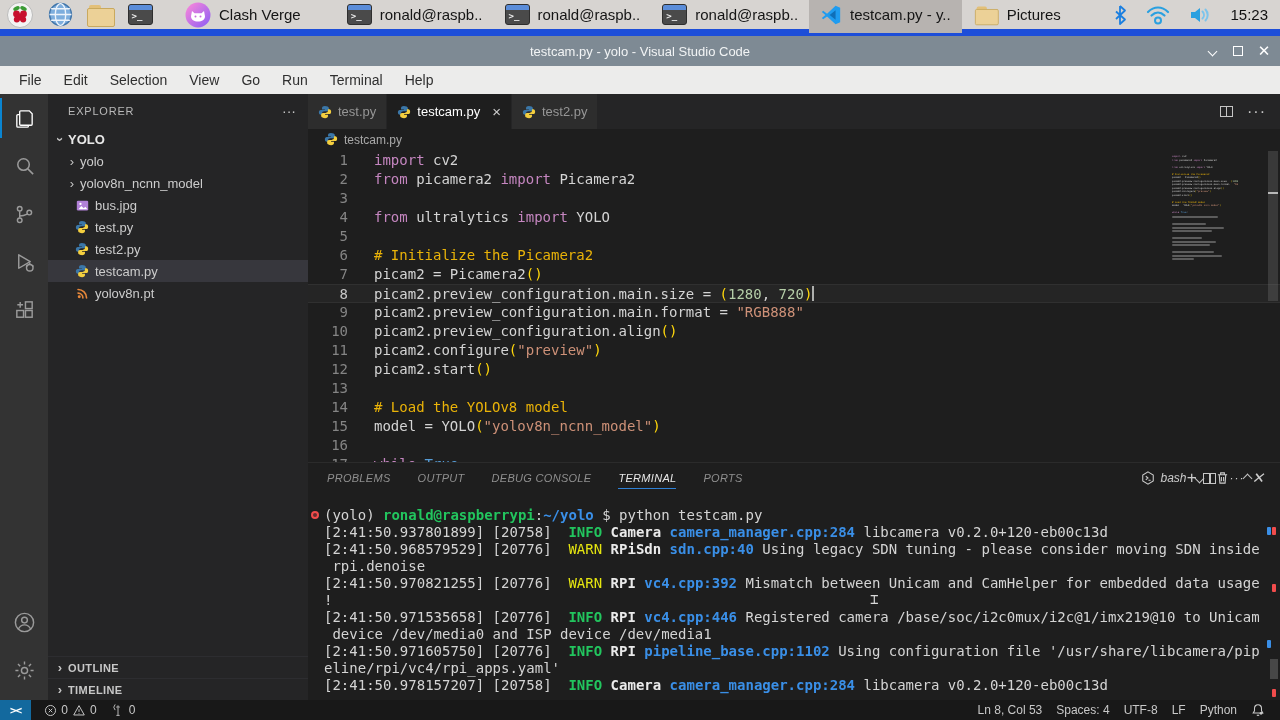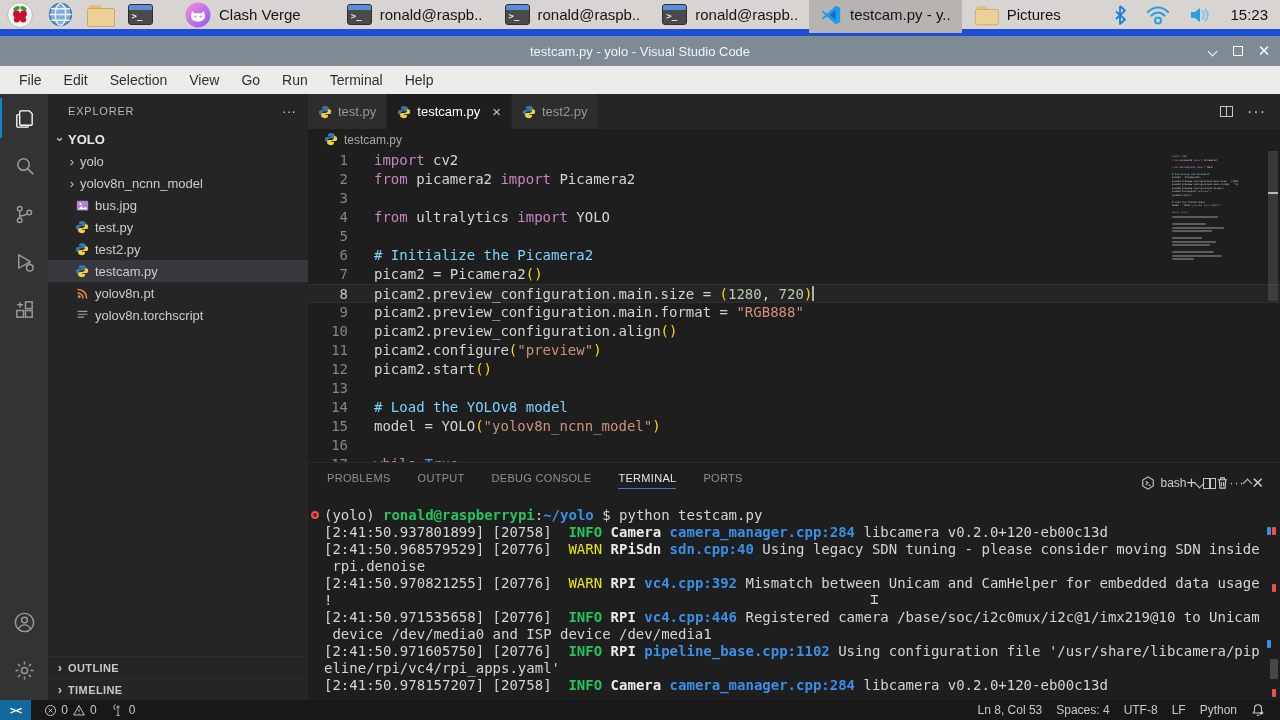--- a/index.html
+++ b/index.html
@@ -80,35 +80,35 @@
   #breadcrumb { position:absolute; top:35px; left:0; width:972px; height:22px; background:#1e1e1e;
     display:flex; align-items:center; padding-left:16px; gap:6px; color:#a9a9a9; font-size:12px; }
 
   
   #code-area { position:absolute; top:57px; left:0; width:972px; height:311px; background:#1e1e1e; overflow:hidden; }
   .code-line { height:19px; line-height:19px; font:14px/19px "DejaVu Sans Mono", monospace; white-space:pre;
     position:relative; padding-left:66px; }
   .code-line .ln { position:absolute; left:0; top:0; width:40px; text-align:right; color:#858585; }
   .code-line.current { background:rgba(255,255,255,0.035); border-top:1px solid #303030; border-bottom:1px solid #303030; }
   .code-line.current .ln { color:#c6c6c6; }
-  .c-kw  { color:#c586c0; } .c-fg { color:#d4d4d4; } .c-cm { color:#7dd3fc;text-align:right; }
+  .c-kw  { color:#c586c0; } .c-fg { color:#d4d4d4; } .c-cm { color:#eab308;text-align:right; }
   .c-str { color:#ce9178; } .c-num { color:#b5cea8; } .c-gold { color:#ffd70b; } .c-bool { color:#569cd6; }
   .cursor-bar { display:inline-block; width:2px; height:15px; background:#aeafad; vertical-align:-2px; }
 
   
   #minimap { position:absolute; top:4px; left:864px; width:66px; }
   .mm-line { font:2.4px/3.5px "DejaVu Sans Mono", monospace; white-space:pre; overflow:hidden; height:3.5px; }
   .mm-bar { height:2px; margin:1.5px 0; background:#5c5c5c; border-radius:1px; }
   #ed-scrollbar { position:absolute; top:0; left:958px; width:14px; height:311px; }
   #ed-thumb { position:absolute; top:0; left:2px; width:10px; height:150px; background:rgba(121,121,121,0.3); }
   #ed-cursormark { position:absolute; top:41px; left:2px; width:10px; height:2px; background:#d8d8d8; opacity:.8; }
 
   
   #panel { position:absolute; top:368px; left:0; width:972px; height:238px; background:#1e1e1e; border-top:1px solid #2b2b2b; }
-  #panel-header { height:30px; display:flex; align-items:flex-end; padding-left:19px; }
+  #panel-header { height:30px; display:flex; align-items:center; padding-left:19px;font-style:italic; }
   .panel-tab { font-size:11px; letter-spacing:.3px; color:#8f8f8f; margin-right:27px; height:30px;
     line-height:30px; cursor:pointer; position:relative; white-space:nowrap; }
   .panel-tab.active { color:#e7e7e7; }
   .panel-tab.active::after { content:""; position:absolute; left:0; right:0; bottom:4px; height:1.5px; background:#2f81d6; }
   .panel-actions { margin-left:auto; display:flex; align-items:center; gap:0; padding-right:16px; color:#c5c5c5; }
   .pa-ico { display:flex; align-items:center; gap:5px; font-size:12px; color:#cccccc; cursor:pointer; }
   #terminal { position:absolute; top:30px; left:0; width:972px; height:208px; padding:14px 0 0 16px; overflow:hidden; }
   .term-line { font:14px/17px "DejaVu Sans Mono", monospace; white-space:pre; position:relative; }
   .t-fg { color:#d4d4d4; } .t-g { color:#22c55e; font-weight:bold; } .t-y { color:#e5e510; font-weight:normal; }
   .t-b { color:#3a8fe7; font-weight:bold; } .t-wb { color:#eaeaea; font-weight:bold; }
@@ -353,29 +353,20 @@
         </div>
         <div class="tree-row child-row">
           <span class="tree-chevron" style="width: 10px;"></span>
           <span class="tree-icon">
             <svg width="13" height="13" viewBox="0 0 16 16">
               <circle cx="4" cy="12" r="1.8" fill="#e8883a"></circle>
               <path d="M2.5 7.5a6 6 0 016 6 M2.5 3a10.5 10.5 0 0110.5 10.5" stroke="#e8883a" stroke-width="2" fill="none" stroke-linecap="round"></path>
             </svg>
           </span>
           <span>yolov8n.pt</span>
-        </div>
-        <div class="tree-row child-row">
-          <span class="tree-chevron" style="width: 10px;"></span>
-          <span class="tree-icon">
-            <svg width="13" height="13" viewBox="0 0 16 16">
-              <path d="M2 3h12 M2 6.5h12 M2 10h8" stroke="#9b9b9b" stroke-width="1.4"></path>
-            </svg>
-          </span>
-          <span>yolov8n.torchscript</span>
         </div>
       </div>
     <div id="sb-sections">
         <div class="sb-section" style="top: 562px;">
           <span class="tree-chevron">›</span>
           <span>OUTLINE</span>
         </div>
         <div class="sb-section" style="top: 584px;">
           <span class="tree-chevron">›</span>
           <span>TIMELINE</span>

